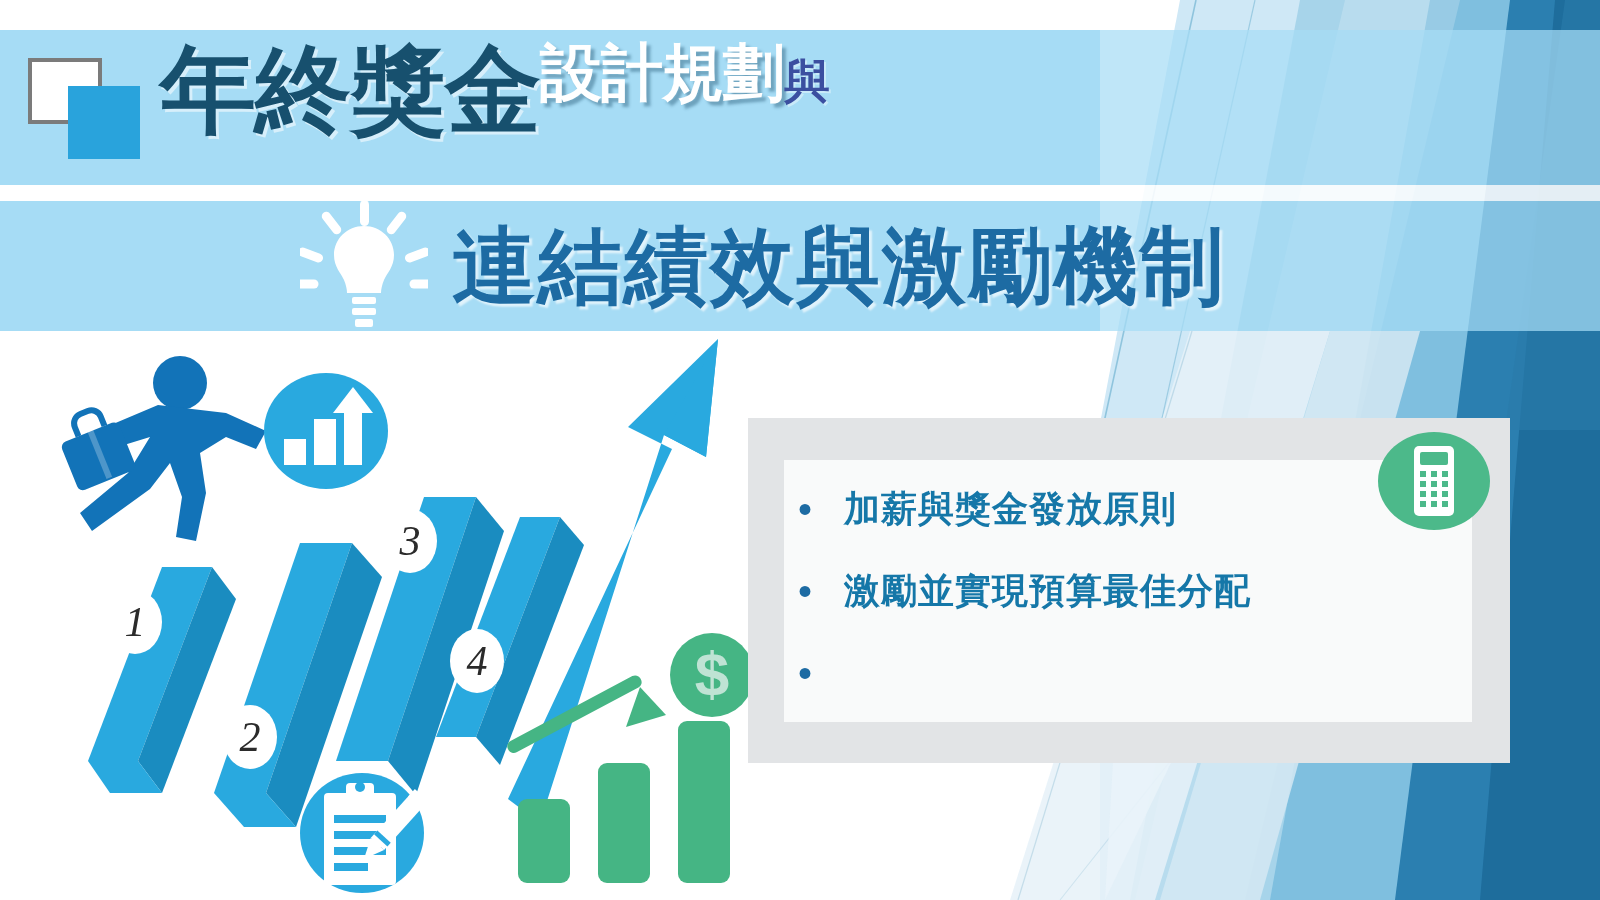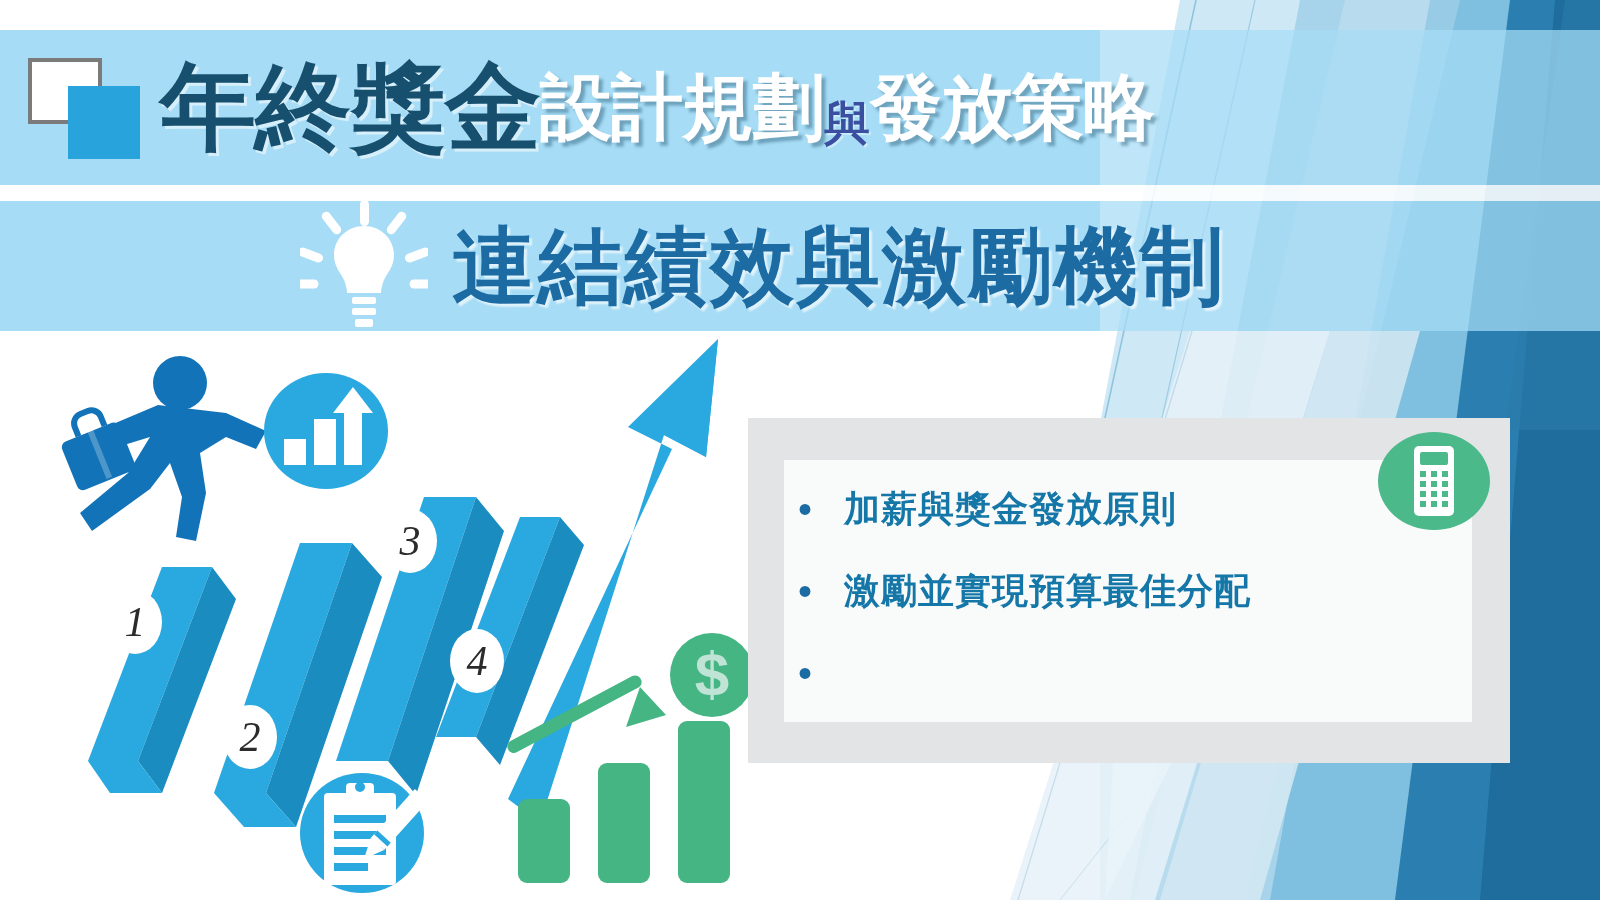--- a/index.html
+++ b/index.html
@@ -16,24 +16,24 @@
   .band-gap{top:185px;height:16px;background:#ffffff;}
   .band-sub{top:201px;height:130px;background:#a6dcf5;}
   .band-body{top:331px;height:569px;background:#ffffff;}
 
   
   .logo{position:distance;position:absolute;left:28px;top:58px;width:118px;height:102px;}
   .logo .sq-outline{position:absolute;left:0;top:0;width:74px;height:66px;border:4px solid #7b7b7b;box-sizing:border-box;background:#fff;}
   .logo .sq-solid{position:absolute;left:40px;top:28px;width:72px;height:73px;background:#29a3dc;}
 
   
-  .title-row{position:absolute;left:160px;top:42px;height:130px;display:flex;align-items:center;white-space:nowrap;}
+  .title-row{position:absolute;left:160px;top:42px;height:130px;display:flex;align-items:flex-start;white-space:nowrap;}
   .t-dark{font-size:96px;font-weight:bold;color:#17506e;letter-spacing:-1px;
           text-shadow:3px 3px 0 rgba(255,255,255,.55);line-height:1;}
-  .t-white{font-size:72px;font-weight:bold;color:#ffffff;letter-spacing:-1px;
+  .t-white{font-size:62px;font-weight:bold;color:#ffffff;letter-spacing:-1px;
            text-shadow:4px 4px 3px rgba(40,90,120,.45);line-height:1;}
   .t-mid{font-size:46px;font-weight:bold;color:#3b4fa0;line-height:1;
          position:relative;top:16px;text-shadow:2px 2px 0 rgba(255,255,255,.4);}
 
   
   .bulb{position:absolute;left:300px;top:198px;width:128px;height:132px;}
   .sub-text{position:absolute;left:452px;top:206px;font-size:84px;font-weight:bold;
             color:#1d6ba3;letter-spacing:2px;white-space:nowrap;line-height:120px;
             text-shadow:3px 3px 2px rgba(255,255,255,.65);}
 
@@ -103,21 +103,20 @@
 
   <div class="logo">
     <div class="sq-outline"></div>
     <div class="sq-solid"></div>
   </div>
 
   <div class="title-row">
     <span class="t-dark">年終獎金</span>
     <span class="t-white">設計規劃</span>
     <span class="t-mid">與</span>
-    <span class="t-white">發放策略</span>
   </div>
 
   <svg class="bulb" viewBox="0 0 128 132">
     <g fill="#ffffff">
 
       <rect x="60" y="2" width="9" height="26" rx="4.5"></rect>
       <rect x="27" y="12" width="9" height="26" rx="4.5" transform="rotate(-38 31.5 25)"></rect>
       <rect x="92" y="12" width="9" height="26" rx="4.5" transform="rotate(38 96.5 25)"></rect>
       <rect x="6" y="44" width="9" height="26" rx="4.5" transform="rotate(-70 10.5 57)"></rect>
       <rect x="113" y="44" width="9" height="26" rx="4.5" transform="rotate(70 117.5 57)"></rect>

